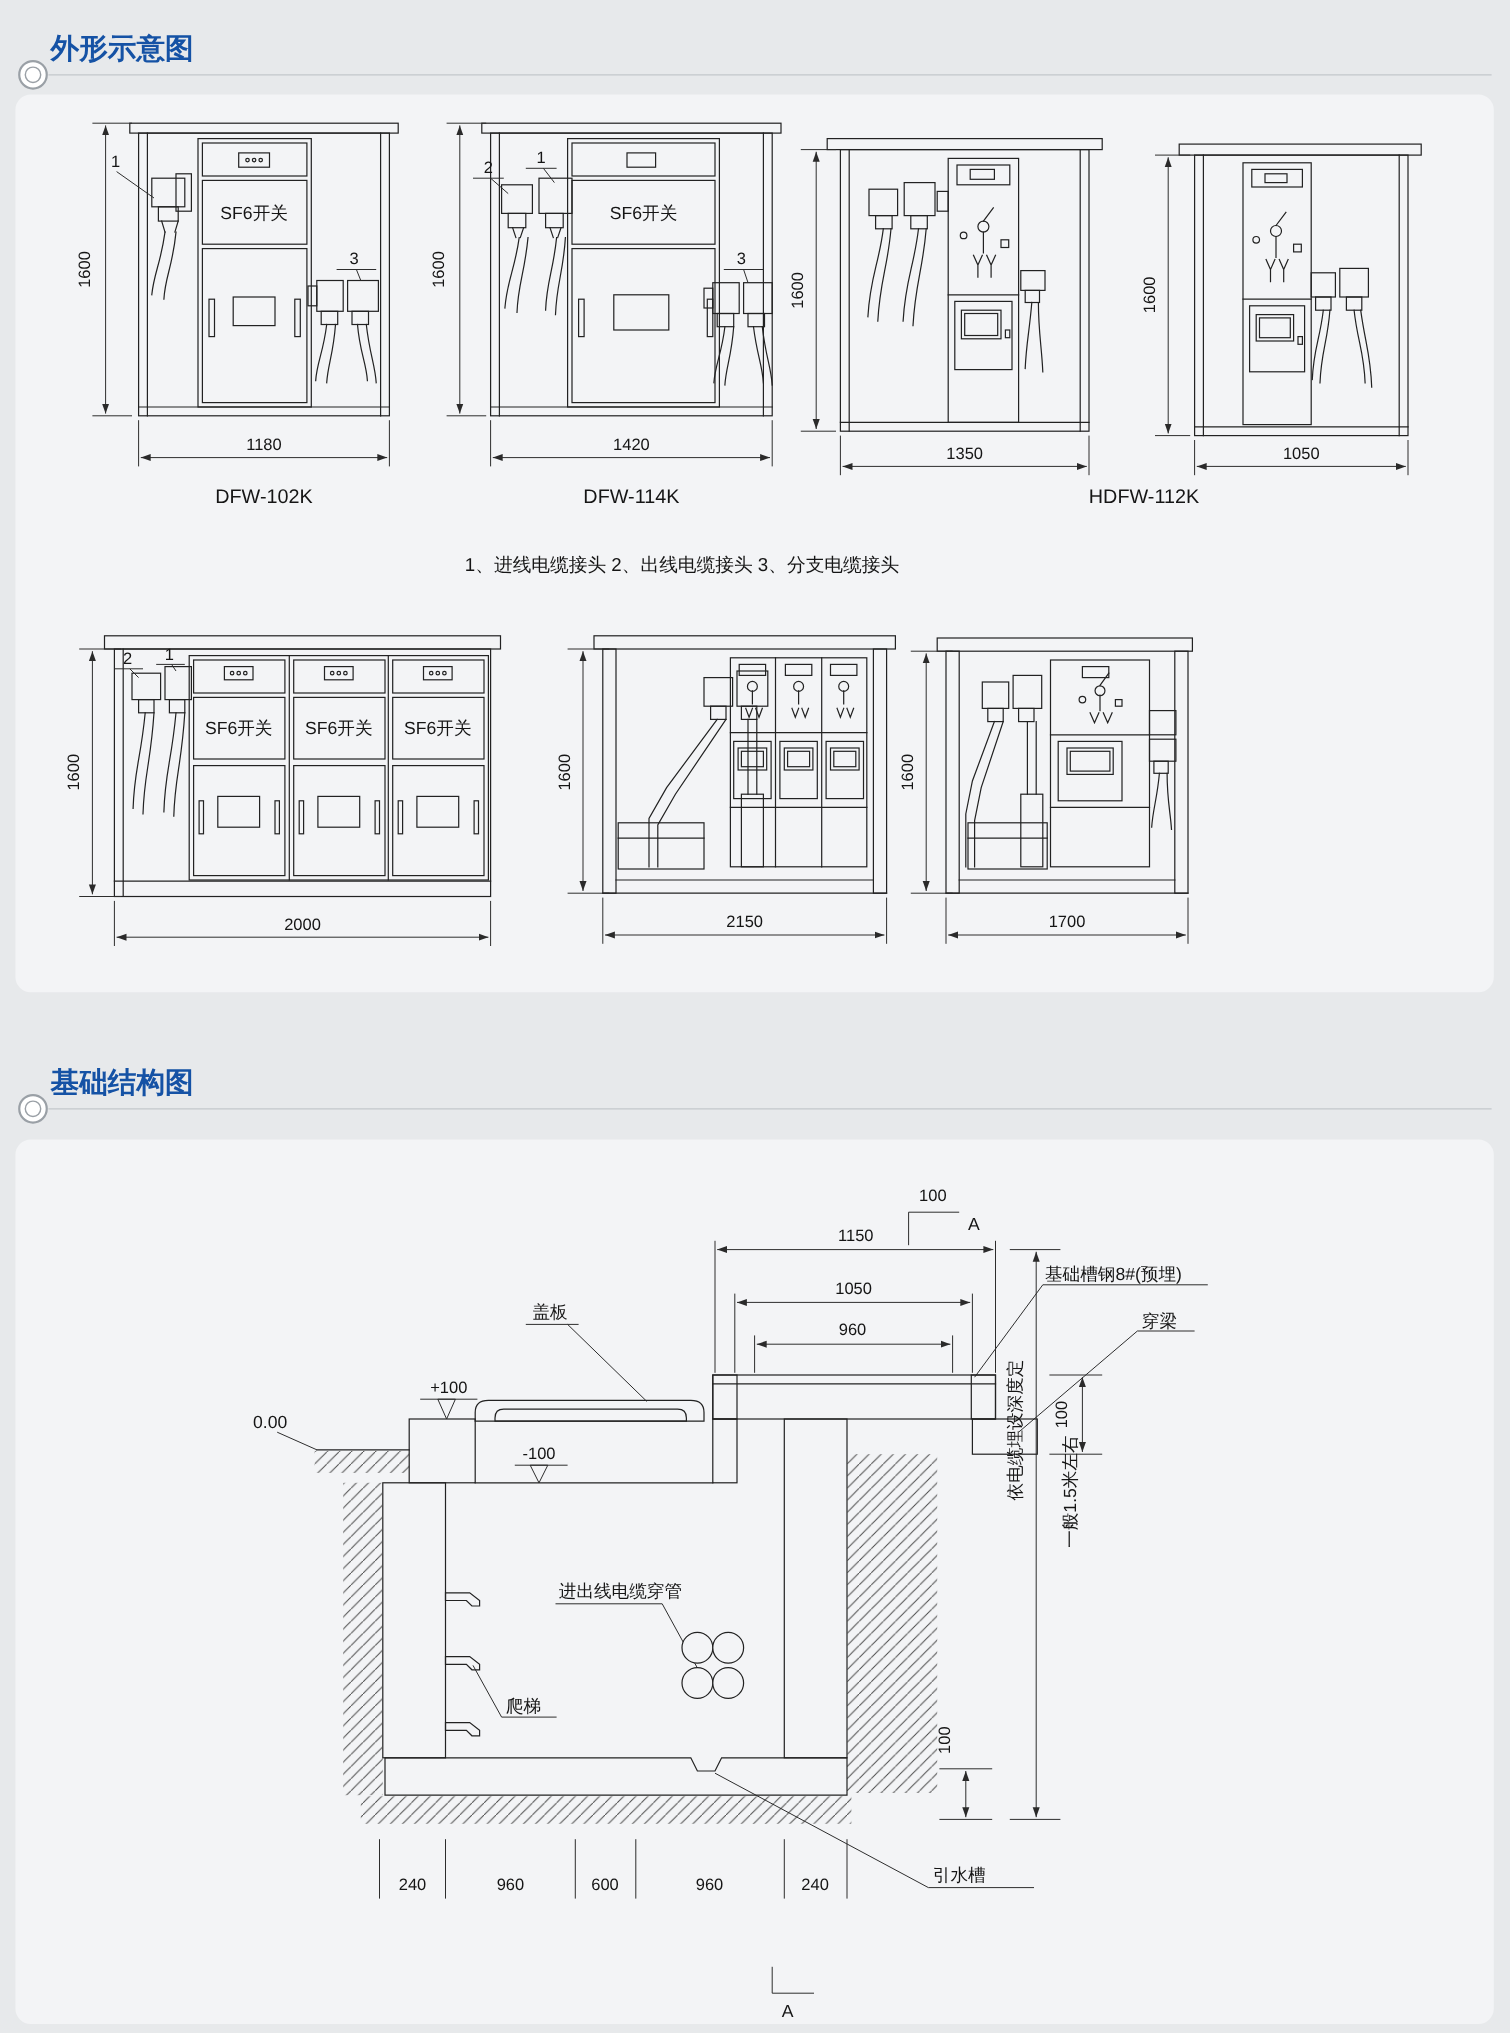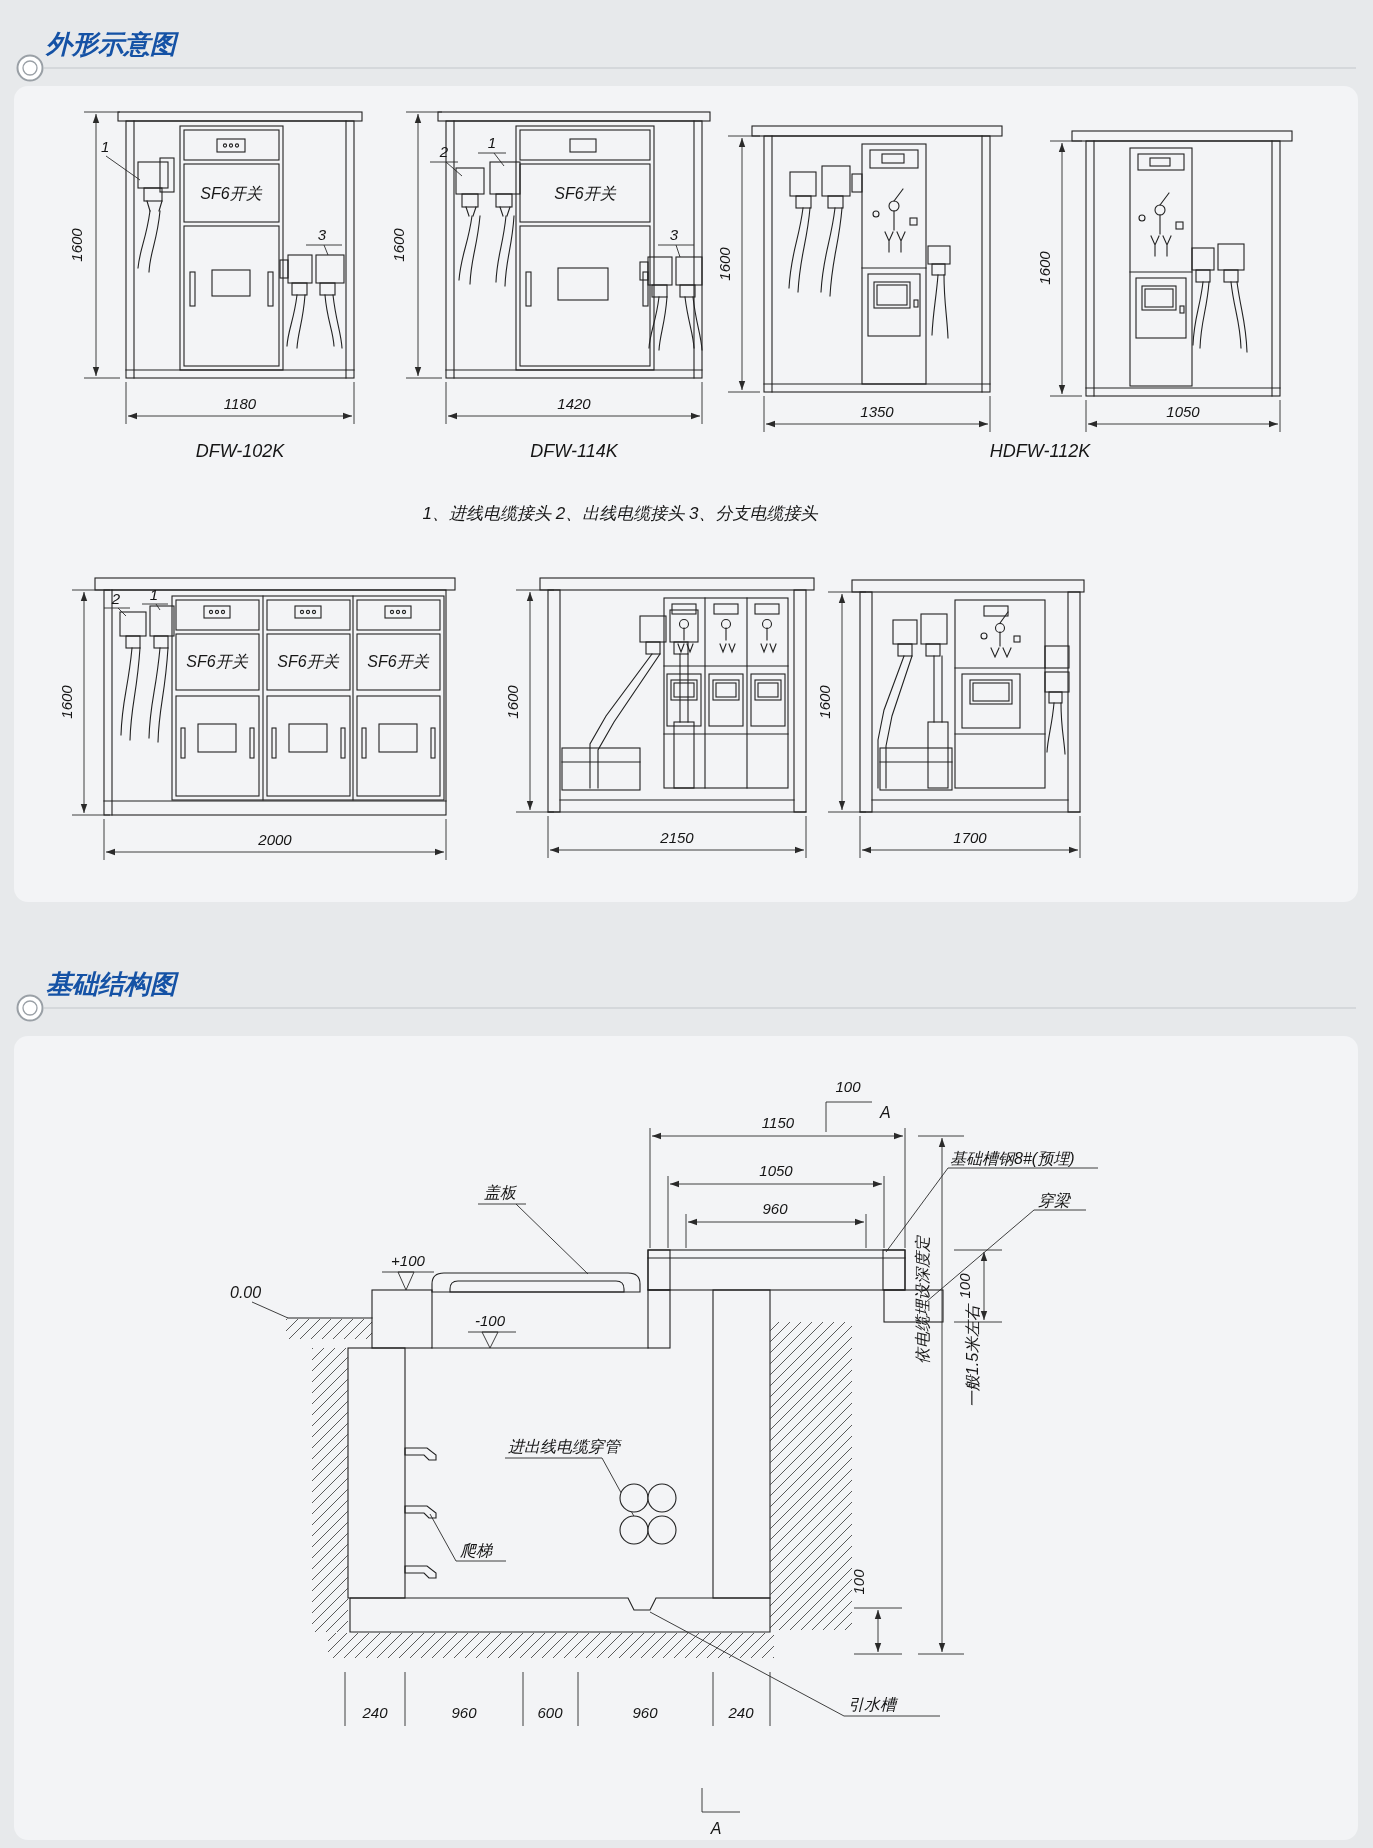--- a/index.html
+++ b/index.html
@@ -1,17 +1,17 @@
 <!DOCTYPE html>
 <html><head>
 <meta charset="utf-8">
 <style>
   html,body{margin:0;padding:0;background:#e7e9eb;}
   .page{position:relative;width:1373px;height:1848px;background:#e7e9eb;overflow:hidden;
-        font-family:"Liberation Sans","DejaVu Sans",sans-serif;font-style:italic;}
+        font-family:"Liberation Sans","DejaVu Sans",sans-serif;}
   svg text{font-family:"Liberation Sans","DejaVu Sans",sans-serif;fill:#151515;}
   .ln{stroke:#222;stroke-width:1.1;fill:none;stroke-linecap:square;}
   .dl{stroke:#2a2a2a;stroke-width:0.9;fill:none;}
   .ar{marker-start:url(#arw);marker-end:url(#arw);}
   .hd{stroke:#c3c7cb;stroke-width:1.2;fill:none;}
   .ring{stroke:#9aa0a6;fill:#ffffff;}
   .panel{fill:#f3f4f6;}
   .fl{fill:#f3f4f6;}
   .dim{font-size:15px;}
   .cjk{font-size:16px;}

